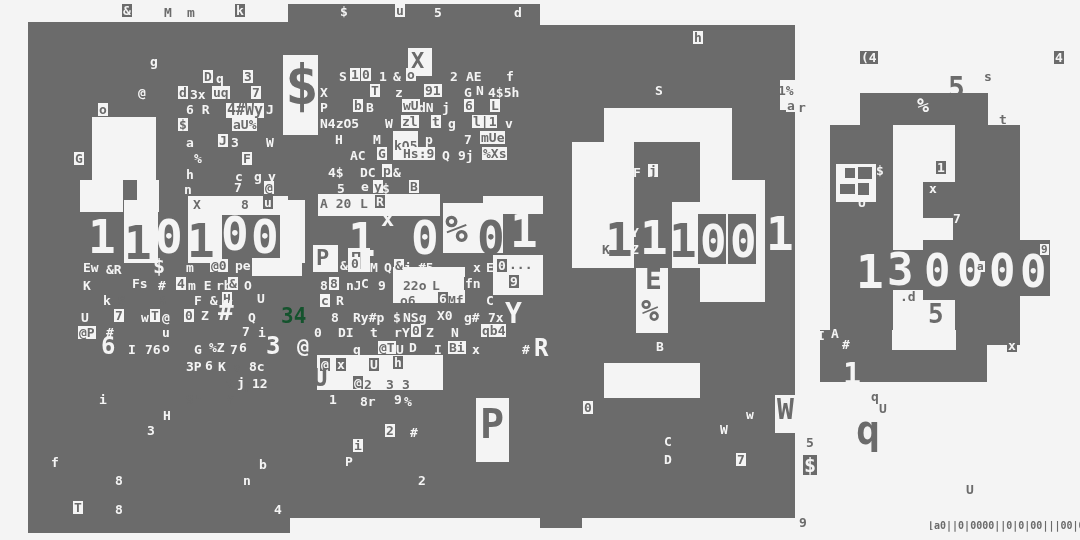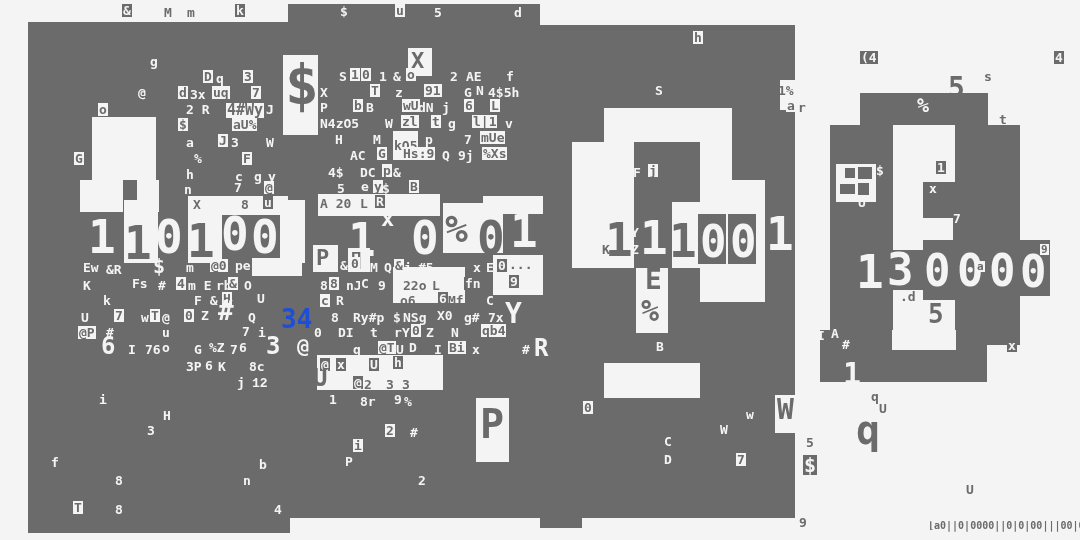--- a/index.html
+++ b/index.html
@@ -111,21 +111,21 @@
     <span class="g" style="left: 150px; top: 55px; font-size: 13px; color: rgb(244, 244, 244);">g</span>
     <span class="g" style="left: 203px; top: 70px; font-size: 13px; color: rgb(107, 107, 107); background: rgb(244, 244, 244); padding: 0px 1px;">D</span>
     <span class="g" style="left: 216px; top: 72px; font-size: 13px; color: rgb(244, 244, 244);">q</span>
     <span class="g" style="left: 243px; top: 70px; font-size: 13px; color: rgb(107, 107, 107); background: rgb(244, 244, 244); padding: 0px 1px;">3</span>
     <span class="g" style="left: 138px; top: 86px; font-size: 13px; color: rgb(244, 244, 244);">@</span>
     <span class="g" style="left: 178px; top: 86px; font-size: 13px; color: rgb(107, 107, 107); background: rgb(244, 244, 244); padding: 0px 1px;">d</span>
     <span class="g" style="left: 190px; top: 88px; font-size: 13px; color: rgb(244, 244, 244);">3x</span>
     <span class="g" style="left: 212px; top: 86px; font-size: 13px; color: rgb(107, 107, 107); background: rgb(244, 244, 244); padding: 0px 1px;">uq</span>
     <span class="g" style="left: 251px; top: 86px; font-size: 13px; color: rgb(107, 107, 107); background: rgb(244, 244, 244); padding: 0px 1px;">7</span>
     <span class="g" style="left: 98px; top: 103px; font-size: 13px; color: rgb(107, 107, 107); background: rgb(244, 244, 244); padding: 0px 1px;">o</span>
-    <span class="g" style="left: 186px; top: 103px; font-size: 13px; color: rgb(244, 244, 244);">2 R</span>
+    <span class="g" style="left: 186px; top: 103px; font-size: 13px; color: rgb(244, 244, 244);">6 R</span>
     <span class="g" style="left: 226px; top: 103px; font-size: 15px; color: rgb(107, 107, 107); background: rgb(244, 244, 244); padding: 0px 1px;">4#Wy</span>
     <span class="g" style="left: 266px; top: 103px; font-size: 13px; color: rgb(244, 244, 244);">J</span>
     <span class="g" style="left: 178px; top: 118px; font-size: 13px; color: rgb(107, 107, 107); background: rgb(244, 244, 244); padding: 0px 1px;">$</span>
     <span class="g" style="left: 232px; top: 118px; font-size: 13px; color: rgb(107, 107, 107); background: rgb(244, 244, 244); padding: 0px 1px;">aU%</span>
     <span class="g" style="left: 186px; top: 136px; font-size: 13px; color: rgb(244, 244, 244);">a</span>
     <span class="g" style="left: 218px; top: 134px; font-size: 13px; color: rgb(107, 107, 107); background: rgb(244, 244, 244); padding: 0px 1px;">J</span>
     <span class="g" style="left: 231px; top: 136px; font-size: 13px; color: rgb(244, 244, 244);">3</span>
     <span class="g" style="left: 266px; top: 136px; font-size: 13px; color: rgb(244, 244, 244);">W</span>
     <span class="g" style="left: 74px; top: 152px; font-size: 13px; color: rgb(107, 107, 107); background: rgb(244, 244, 244); padding: 0px 1px;">G</span>
     <span class="g" style="left: 194px; top: 152px; font-size: 13px; color: rgb(244, 244, 244);">%</span>
@@ -273,21 +273,21 @@
     <span class="g" style="left: 403px; top: 279px; font-size: 13px; color: rgb(107, 107, 107);">22o</span>
     <span class="g" style="left: 432px; top: 279px; font-size: 13px; color: rgb(107, 107, 107);">L</span>
     <span class="g" style="left: 464px; top: 277px; font-size: 13px; color: rgb(244, 244, 244); background: rgb(107, 107, 107); padding: 0px 1px;">fn</span>
     <span class="g" style="left: 509px; top: 275px; font-size: 13px; color: rgb(244, 244, 244); background: rgb(107, 107, 107); padding: 0px 1px;">9</span>
     <span class="g" style="left: 320px; top: 294px; font-size: 13px; color: rgb(107, 107, 107); background: rgb(244, 244, 244); padding: 0px 1px;">c</span>
     <span class="g" style="left: 336px; top: 294px; font-size: 13px; color: rgb(244, 244, 244);">R</span>
     <span class="g" style="left: 400px; top: 294px; font-size: 13px; color: rgb(107, 107, 107);">o6</span>
     <span class="g" style="left: 438px; top: 292px; font-size: 13px; color: rgb(244, 244, 244); background: rgb(107, 107, 107); padding: 0px 1px;">6</span>
     <span class="g" style="left: 448px; top: 294px; font-size: 13px; color: rgb(107, 107, 107);">Mf</span>
     <span class="g" style="left: 486px; top: 294px; font-size: 13px; color: rgb(244, 244, 244);">C</span>
-    <span class="g" style="left: 281px; top: 306px; font-size: 26px; color: #1d4ed8;">34</span>
+    <span class="g" style="left: 281px; top: 306px; font-size: 21px; color: #14532d;">34</span>
     <span class="g" style="left: 331px; top: 311px; font-size: 13px; color: rgb(244, 244, 244);">8</span>
     <span class="g" style="left: 353px; top: 311px; font-size: 13px; color: rgb(244, 244, 244);">Ry#p</span>
     <span class="g" style="left: 393px; top: 311px; font-size: 13px; color: rgb(244, 244, 244);">$</span>
     <span class="g" style="left: 403px; top: 311px; font-size: 13px; color: rgb(244, 244, 244);">NSg</span>
     <span class="g" style="left: 436px; top: 309px; font-size: 13px; color: rgb(244, 244, 244); background: rgb(107, 107, 107); padding: 0px 1px;">X0</span>
     <span class="g" style="left: 464px; top: 311px; font-size: 13px; color: rgb(244, 244, 244);">g#</span>
     <span class="g" style="left: 488px; top: 311px; font-size: 13px; color: rgb(244, 244, 244);">7x</span>
     <span class="g" style="left: 505px; top: 300px; font-size: 28px; color: rgb(244, 244, 244);">Y</span>
     <span class="g" style="left: 314px; top: 326px; font-size: 13px; color: rgb(244, 244, 244);">0</span>
     <span class="g" style="left: 338px; top: 326px; font-size: 13px; color: rgb(244, 244, 244);">DI</span>
@@ -327,21 +327,21 @@
     <span class="g" style="left: 418px; top: 474px; font-size: 13px; color: rgb(244, 244, 244);">2</span>
     <span class="g" style="left: 480px; top: 404px; font-size: 40px; color: rgb(107, 107, 107);">P</span>
     <span class="g" style="left: 186px; top: 360px; font-size: 13px; color: rgb(244, 244, 244);">3P</span>
     <span class="g" style="left: 204px; top: 359px; font-size: 13px; color: rgb(244, 244, 244); background: rgb(107, 107, 107); padding: 0px 1px;">6</span>
     <span class="g" style="left: 218px; top: 360px; font-size: 13px; color: rgb(244, 244, 244);">K</span>
     <span class="g" style="left: 233px; top: 361px; font-size: 13px; color: rgb(107, 107, 107);">a</span>
     <span class="g" style="left: 249px; top: 360px; font-size: 13px; color: rgb(244, 244, 244);">8c</span>
     <span class="g" style="left: 226px; top: 377px; font-size: 13px; color: rgb(107, 107, 107);">t</span>
     <span class="g" style="left: 236px; top: 376px; font-size: 13px; color: rgb(244, 244, 244); background: rgb(107, 107, 107); padding: 0px 1px;">j</span>
     <span class="g" style="left: 245px; top: 378px; font-size: 13px; color: rgb(107, 107, 107);">p</span>
-    <span class="g" style="left: 252px; top: 377px; font-size: 13px; color: rgb(244, 244, 244); font-family: Liberation Mono, monospace;">12</span>
+    <span class="g" style="left: 252px; top: 377px; font-size: 13px; color: rgb(244, 244, 244);">12</span>
     <span class="g" style="left: 99px; top: 393px; font-size: 13px; color: rgb(244, 244, 244);">i</span>
     <span class="g" style="left: 186px; top: 393px; font-size: 13px; color: rgb(107, 107, 107);">9"</span>
     <span class="g" style="left: 226px; top: 393px; font-size: 13px; color: rgb(107, 107, 107);">Y</span>
     <span class="g" style="left: 163px; top: 409px; font-size: 13px; color: rgb(244, 244, 244);">H</span>
     <span class="g" style="left: 147px; top: 424px; font-size: 13px; color: rgb(244, 244, 244);">3</span>
     <span class="g" style="left: 51px; top: 456px; font-size: 13px; color: rgb(244, 244, 244);">f</span>
     <span class="g" style="left: 259px; top: 458px; font-size: 13px; color: rgb(244, 244, 244);">b</span>
     <span class="g" style="left: 115px; top: 474px; font-size: 13px; color: rgb(244, 244, 244);">8</span>
     <span class="g" style="left: 243px; top: 474px; font-size: 13px; color: rgb(244, 244, 244);">n</span>
     <span class="g" style="left: 73px; top: 501px; font-size: 13px; color: rgb(107, 107, 107); background: rgb(244, 244, 244); padding: 0px 1px;">T</span>

